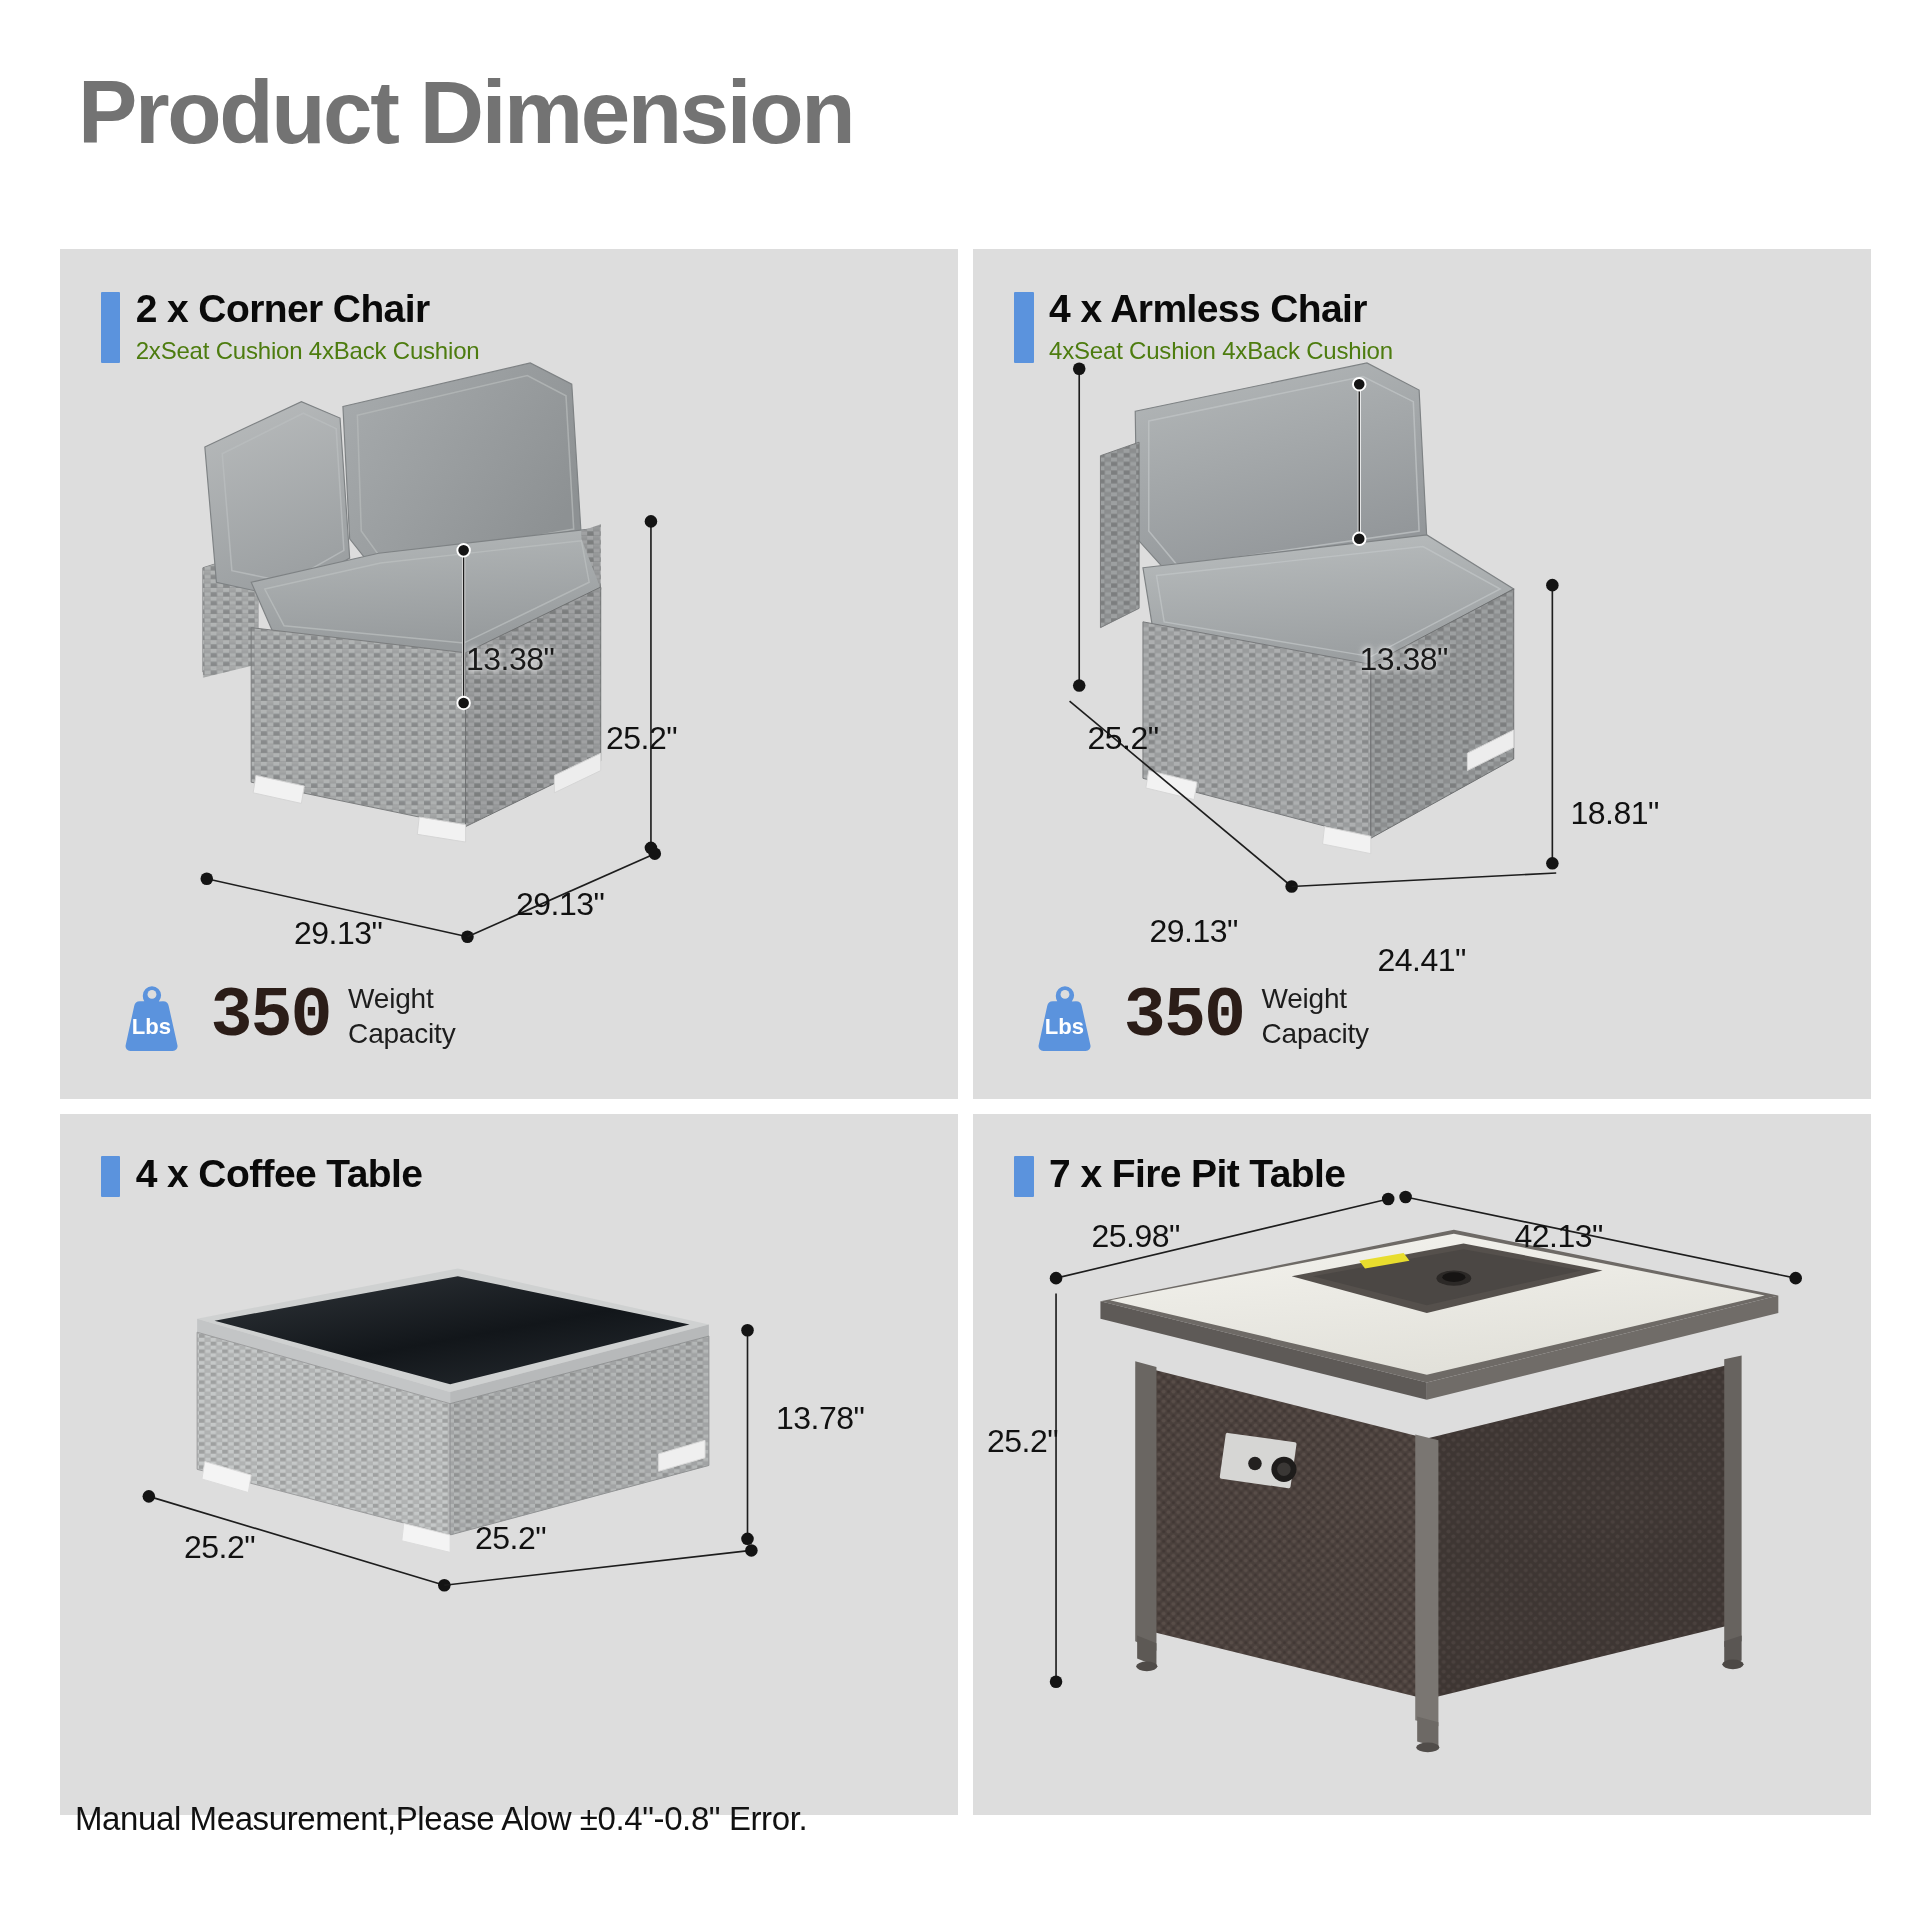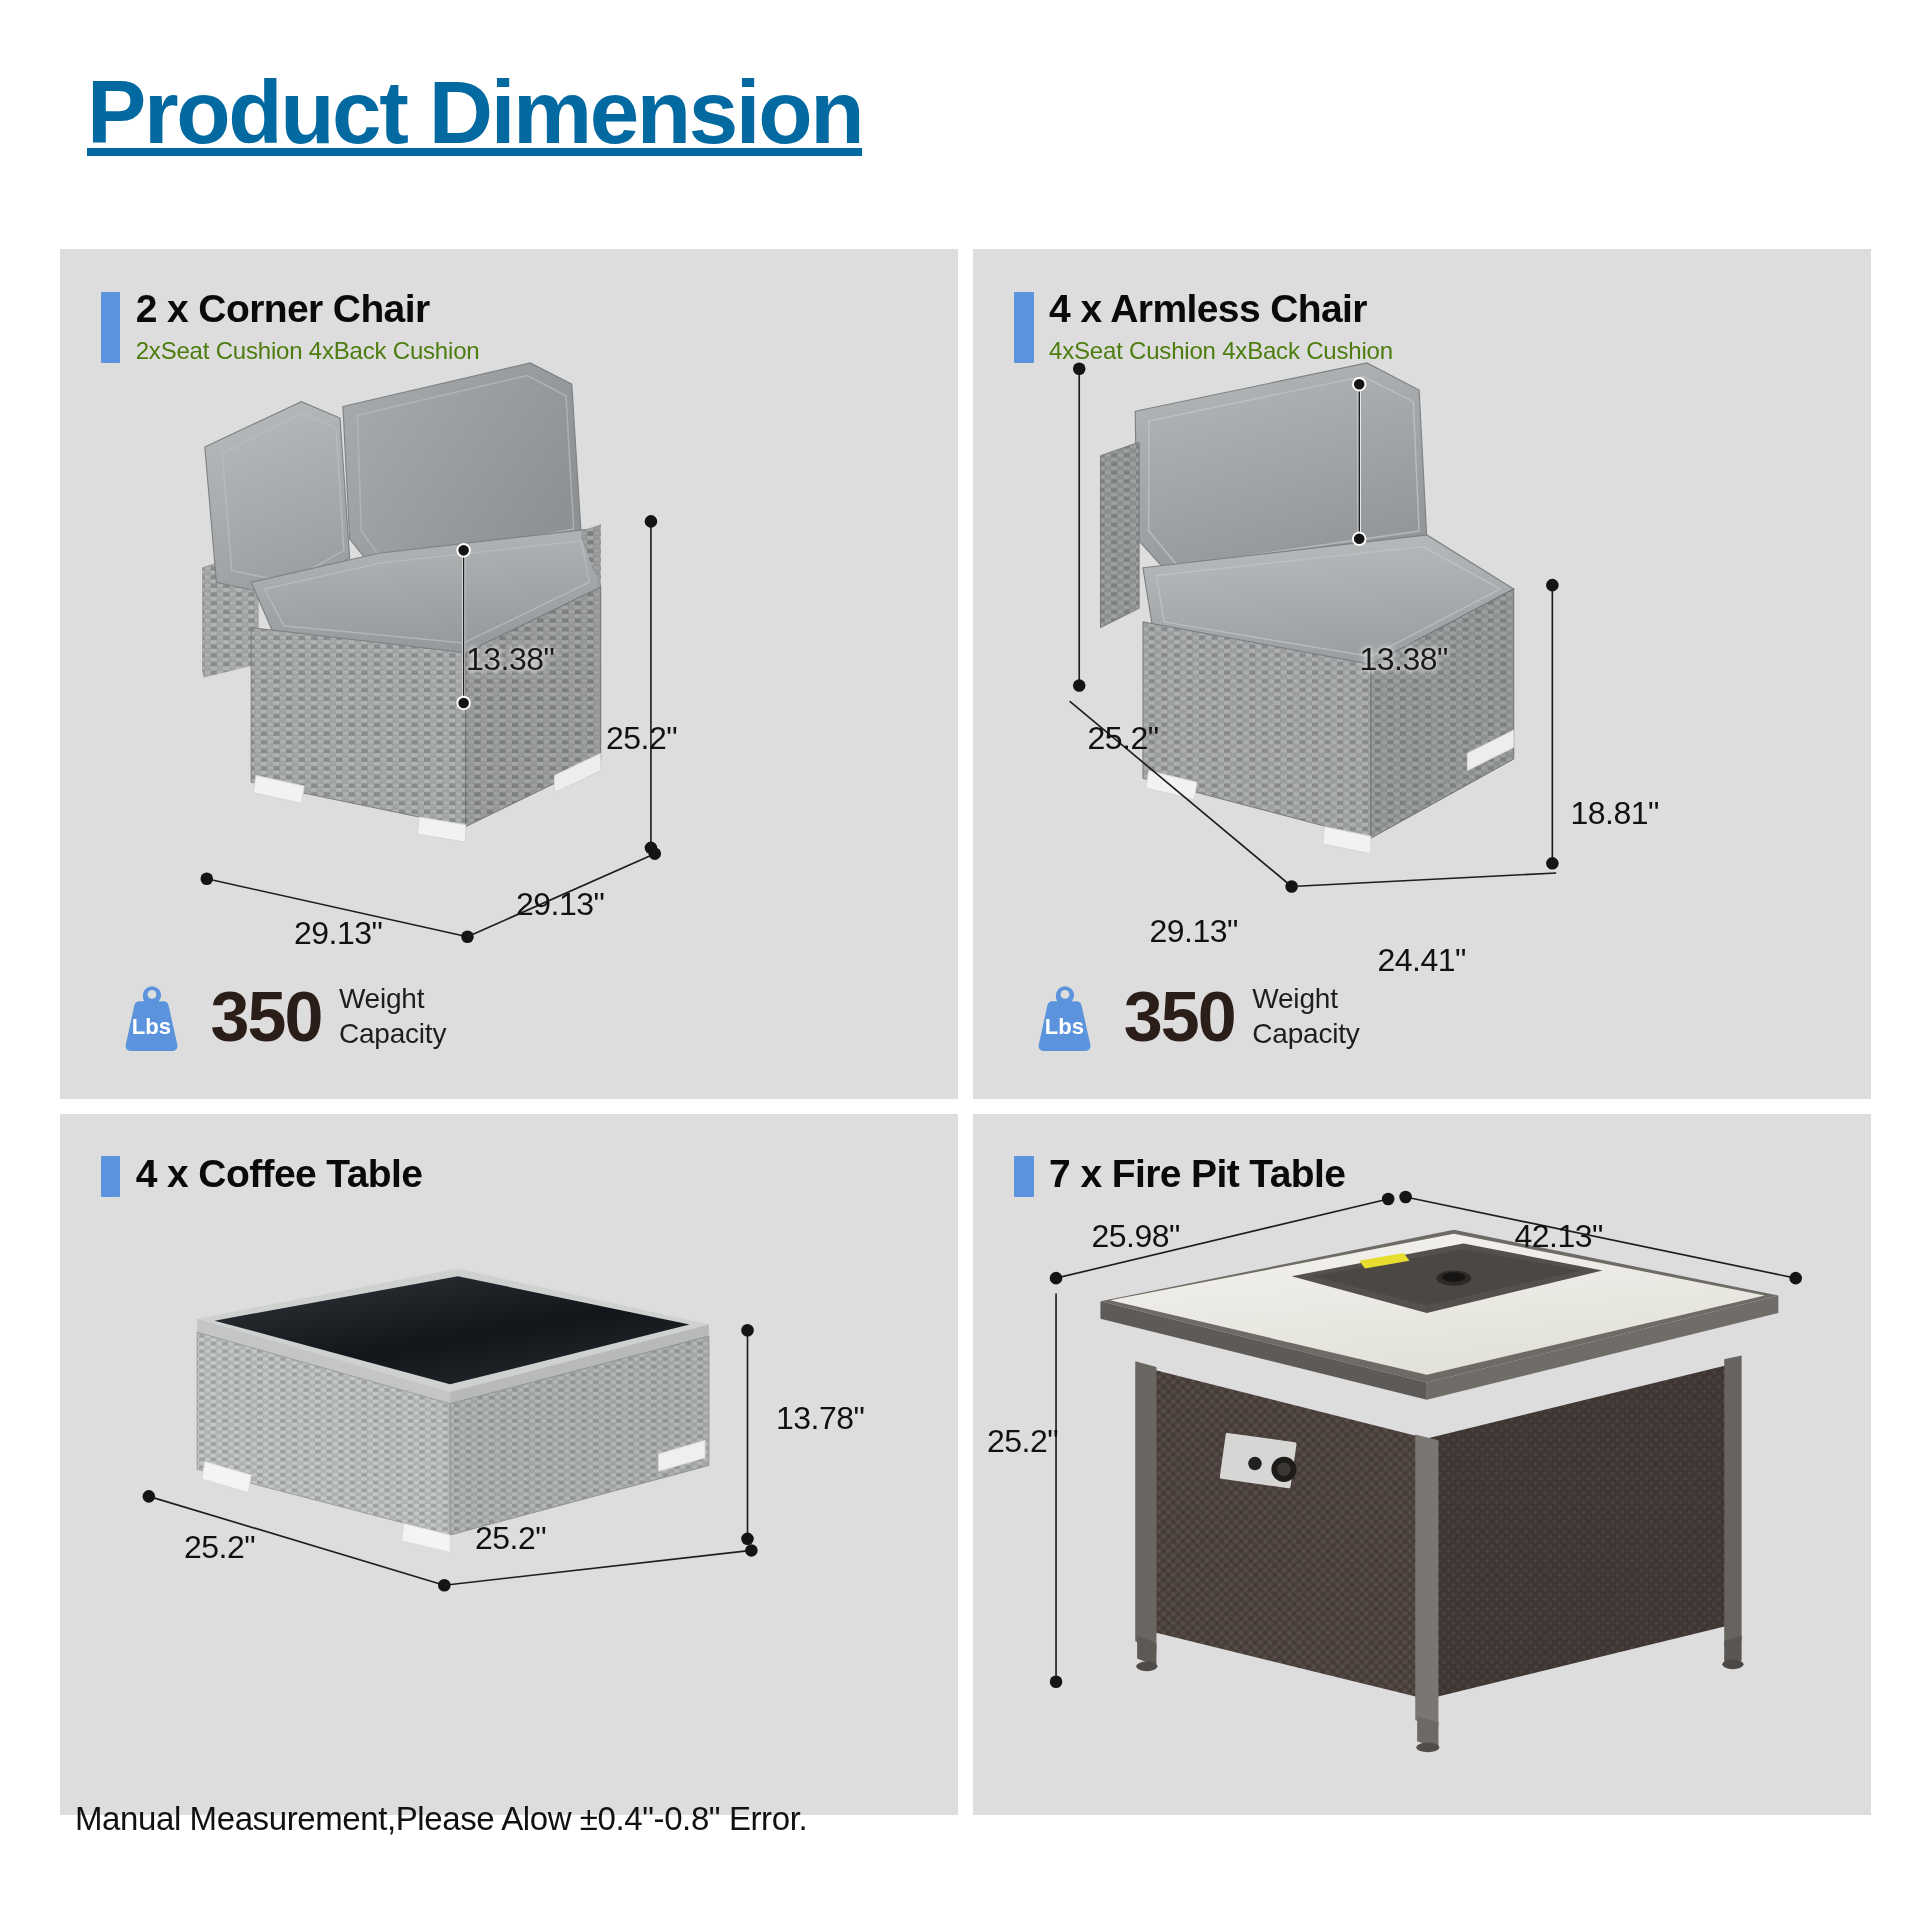--- a/index.html
+++ b/index.html
@@ -7,27 +7,26 @@
     width: 1931px; height: 1931px;
     background: #ffffff;
     font-family: "Liberation Sans", sans-serif;
     overflow: hidden;
   }
   .page { position: relative; width: 1931px; height: 1931px; background: #fff; }
 
   
   .page-title {
     position: absolute;
-    left: 87px; top: 66px;
+    left: 78px; top: 66px;
     font-size: 89px;
     font-weight: 700;
     letter-spacing: -2.4px;
-    color: #0369a1;
+    color: #737373;
     line-height: 1.05;
-    text-decoration: underline;
   }
 
   
   .panels {
     position: absolute;
     left: 60px; top: 249px;
     width: 1811px;
     display: grid;
     grid-template-columns: 898px 898px;
     grid-template-rows: 850px 701px;
@@ -95,21 +94,21 @@
   .weight-badge {
     position: absolute;
     left: 50px; bottom: 46px;
     display: flex;
     align-items: center;
     gap: 17.4px;
   }
   .w-icon { position: relative; width: 83px; height: 73px; flex: none; }
   .w-num {
     font-size: 70px; font-weight: 700; color: #2b1d18;
-    letter-spacing: -1.9px; line-height: 1;
+    letter-spacing: -1.9px; line-height: 1; font-family: Liberation Mono, monospace;
   }
   .w-cap {
     font-size: 28px; font-weight: 400; color: #1d1d1d;
     line-height: 1.22; letter-spacing: -0.2px;
   }
 
   
   .footer-note {
     position: absolute;
     left: 75px; top: 1800px;

